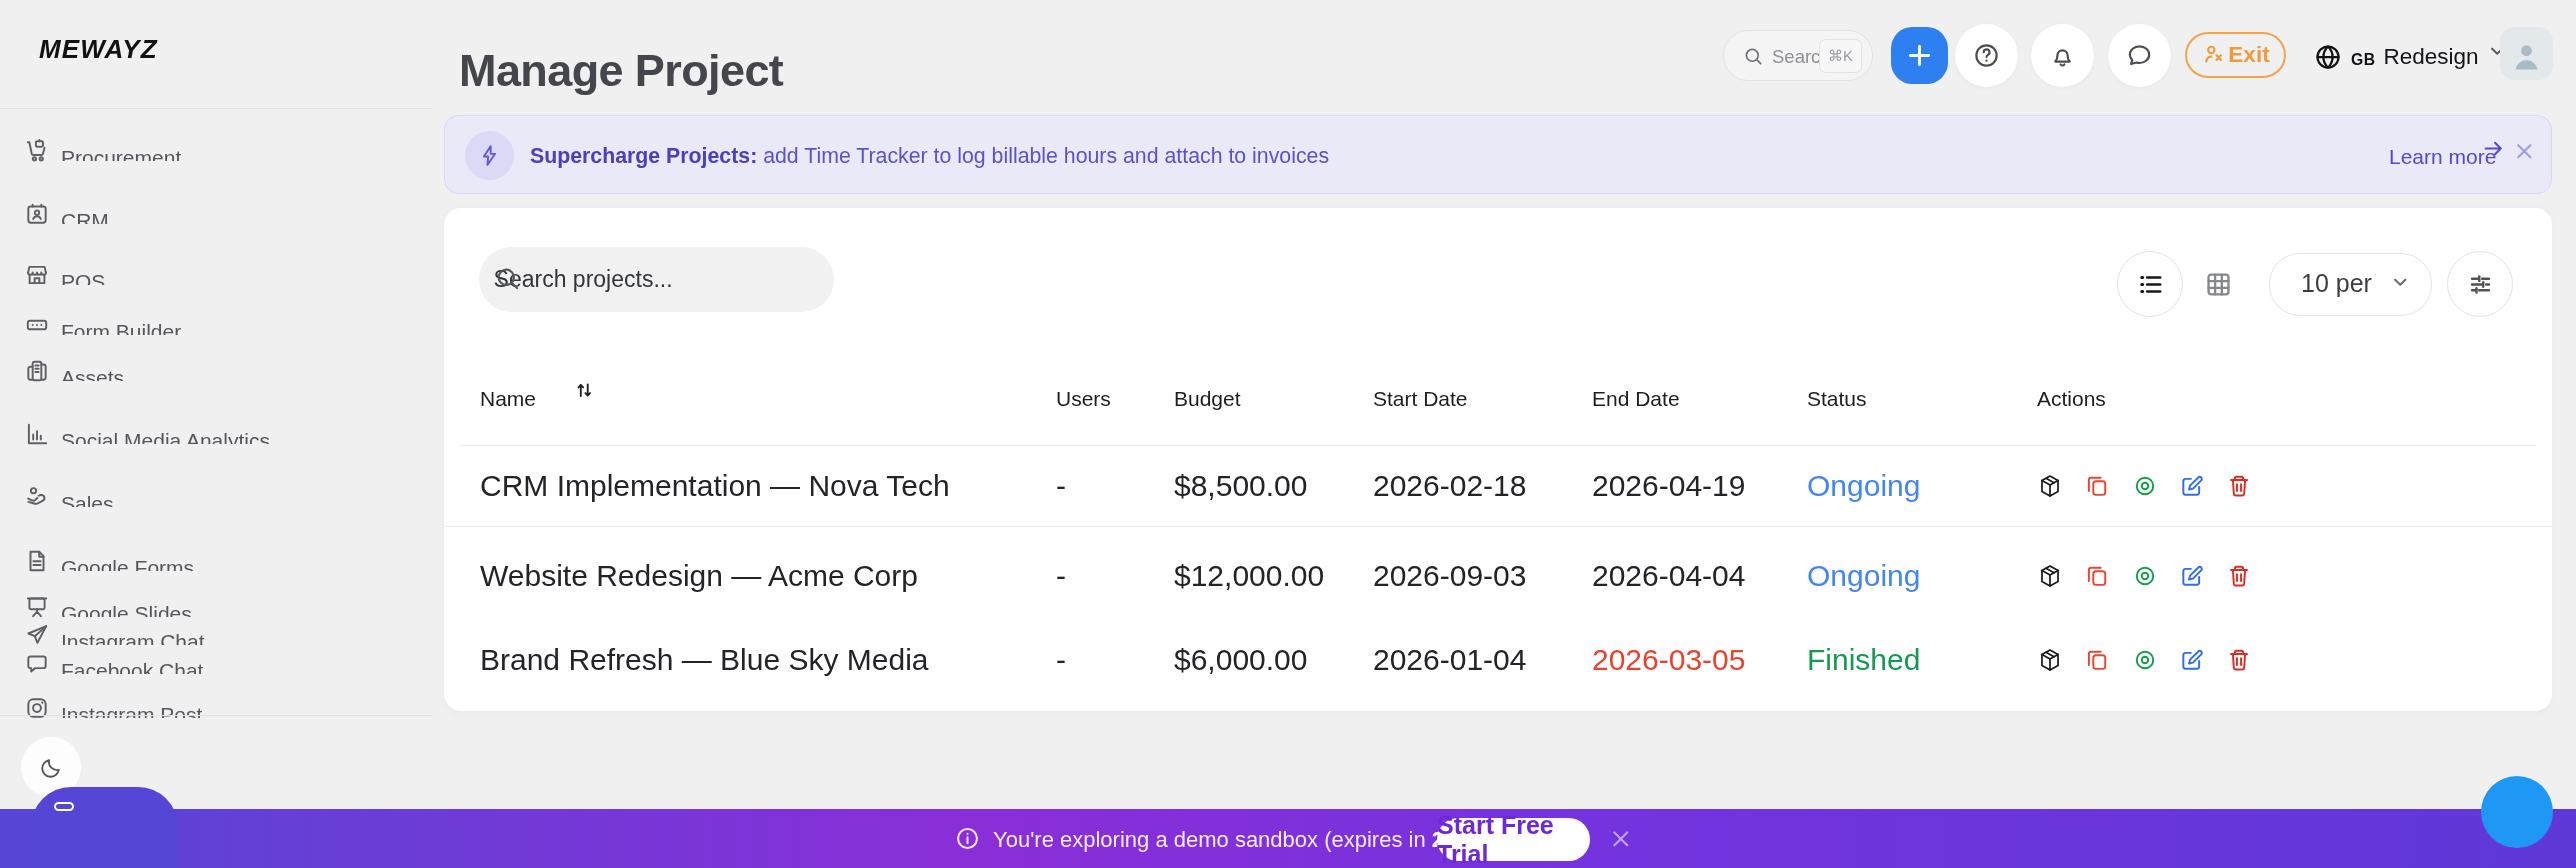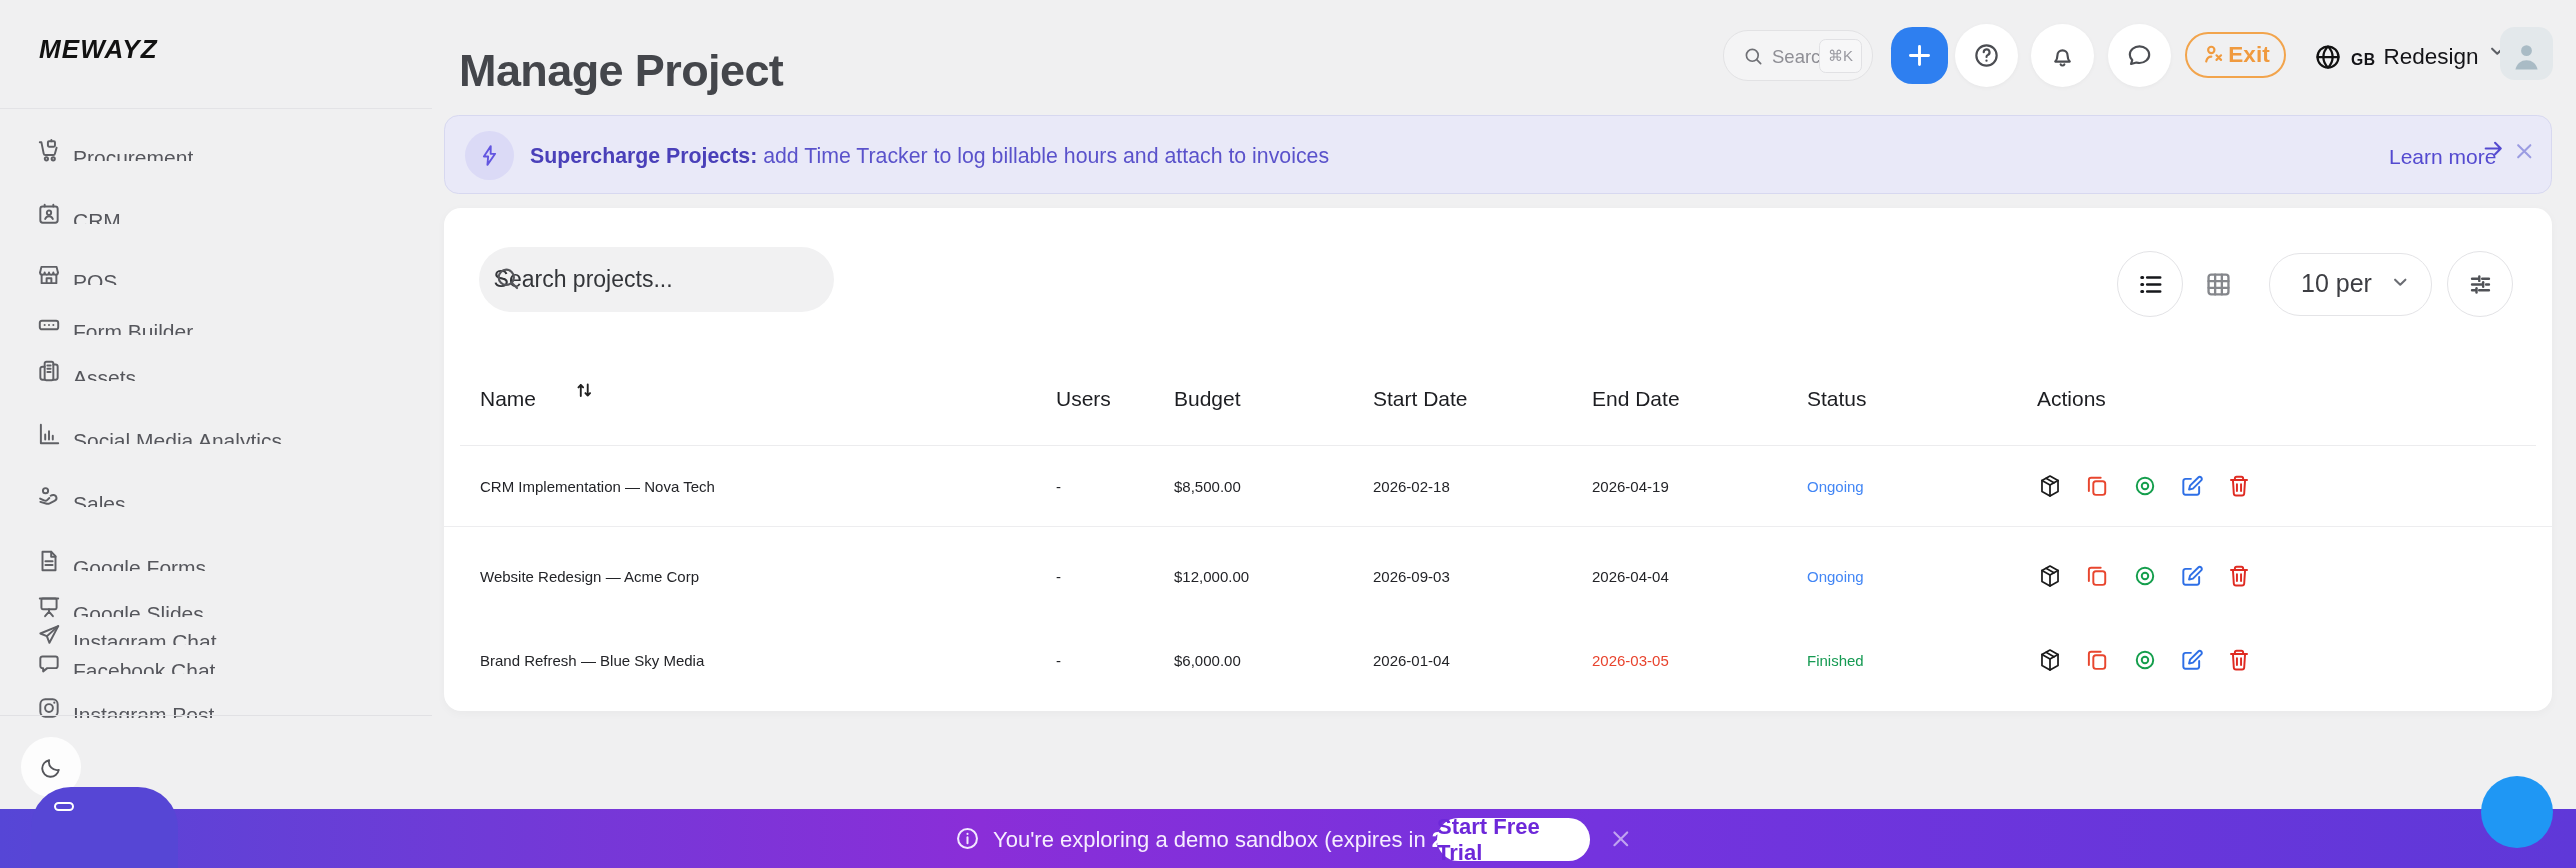--- a/index.html
+++ b/index.html
@@ -46,21 +46,21 @@
   .lang .code { font-size:15.7px; font-weight:700; margin-top:7.9px; letter-spacing:0.6px; }
   .lang .name { font-size:22.5px; }
   .lang .chev { width:22.5px; height:22.5px; color:#5c5e64; margin-top:-10px; }
 
   .avatar { left:2500px; top:27px; width:53px; height:53px; border-radius:14.6px; background:#e3e8eb; overflow:hidden;
     display:flex; align-items:center; justify-content:center; }
   .avatar .icon { width:37px; height:37px; color:#a9bbc5; margin-top:5.6px; }
 
   
   .sidebar { left:0; top:112px; width:432px; height:606px; }
-  .side-item { position:absolute; left:36px; width:393px; height:34px; }
+  .side-item { position:absolute; left:24px; width:393px; height:34px; }
   .side-item .icon { position:absolute; left:0; top:0; width:26px; height:26px; color:#5f6065; }
   .side-label-clip { position:absolute; left:37px; top:9px; height:14px; overflow:hidden; white-space:nowrap; }
   .side-label { font-size:21px; line-height:21px; color:#55565c; }
   .side-item:nth-child(1){top:26px} .side-item:nth-child(2){top:89px}
   .side-item:nth-child(3){top:150px} .side-item:nth-child(4){top:200px}
   .side-item:nth-child(5){top:246px} .side-item:nth-child(6){top:309px}
   .side-item:nth-child(7){top:372px} .side-item:nth-child(8){top:436px}
   .side-item:nth-child(9){top:482px} .side-item:nth-child(10){top:510px}
   .side-item:nth-child(11){top:539px} .side-item:nth-child(12){top:583px}
   .side-divider { left:0; top:715px; width:432px; height:1.1px; background:#e1e1e4; }
@@ -115,37 +115,37 @@
   .thead-cell { position:absolute; top:179px; font-size:21px; font-weight:500; color:#1d1e22; white-space:nowrap; }
   .sort-ic { position:absolute; left:93px; top:-7.9px; width:22.5px; height:22.5px; color:#222; }
   .col-0{left:36px} .col-1{left:612px} .col-2{left:730px} .col-3{left:929px}
   .col-4{left:1148px} .col-5{left:1363px} .col-6{left:1593px}
   .thead-divider { position:absolute; left:15.7px; right:15.7px; top:237px; height:1.1px; background:#ececee; }
 
   .trow { position:absolute; left:0; width:2108px; }
   .trow.r0 { top:238px; height:81px; border-bottom:1.1px solid #ededef; }
   .trow.r1 { top:326px; height:84px; }
   .trow.r2 { top:410px; height:84px; }
-  .tcell { position:absolute; top:50%; transform:translateY(-50%); font-size:15px; color:#232428; white-space:nowrap; }
+  .tcell { position:absolute; top:50%; transform:translateY(-50%); font-size:30px; color:#232428; white-space:nowrap; }
   .tcell.status-blue { color:#4286f5;text-align:right; }
   .tcell.status-green { color:#159a52; }
   .tcell.date-alert { color:#e8432d; }
   .actions-cell { display:flex; gap:21.3px; align-items:center; }
   .act-ic { width:26px; height:26px; }
   .act-package { color:#1a1a1a; } .act-copy { color:#e8462e; } .act-view { color:#149e4c; }
   .act-edit { color:#2e6fe6; } .act-delete { color:#df2b22; }
 
   
   .demo { left:0; top:809px; width:2576px; height:60px; z-index:4;
     background:linear-gradient(90deg,#5646d6 0%, #8a2ed8 38%, #7433de 62%, #5f38d8 100%); }
   .demo .info { position:absolute; left:954px; top:15.7px; width:27px; height:27px; color:#f2e7ff; }
   .demo .msg { position:absolute; left:993px; top:18px; font-size:22px; color:#f6edff; white-space:nowrap; }
   .demo .msg b { font-weight:700; color:#ffffff; }
   .demo .cta { position:absolute; left:1437px; top:9px; width:153px; height:43px; background:#ffffff; border-radius:21.3px;
-    display:flex; align-items:center; justify-content:center; font-size:22px; font-weight:700; color:#6d28d9; }
+    display:flex; align-items:center; justify-content:center; font-size:25px; font-weight:700; color:#6d28d9; }
   .demo .close { position:absolute; left:1609px; top:18px; width:23.6px; height:23.6px; color:rgba(255,255,255,.55); }
 
   .fab { left:2481px; top:776px; width:72px; height:72px; border-radius:50%; background:#1f97f4; z-index:7; }
 </style>
 </head>
 <body>
 
 <div class="abs logo">MEWAYZ</div>
 <div class="abs header-divider"></div>
 

